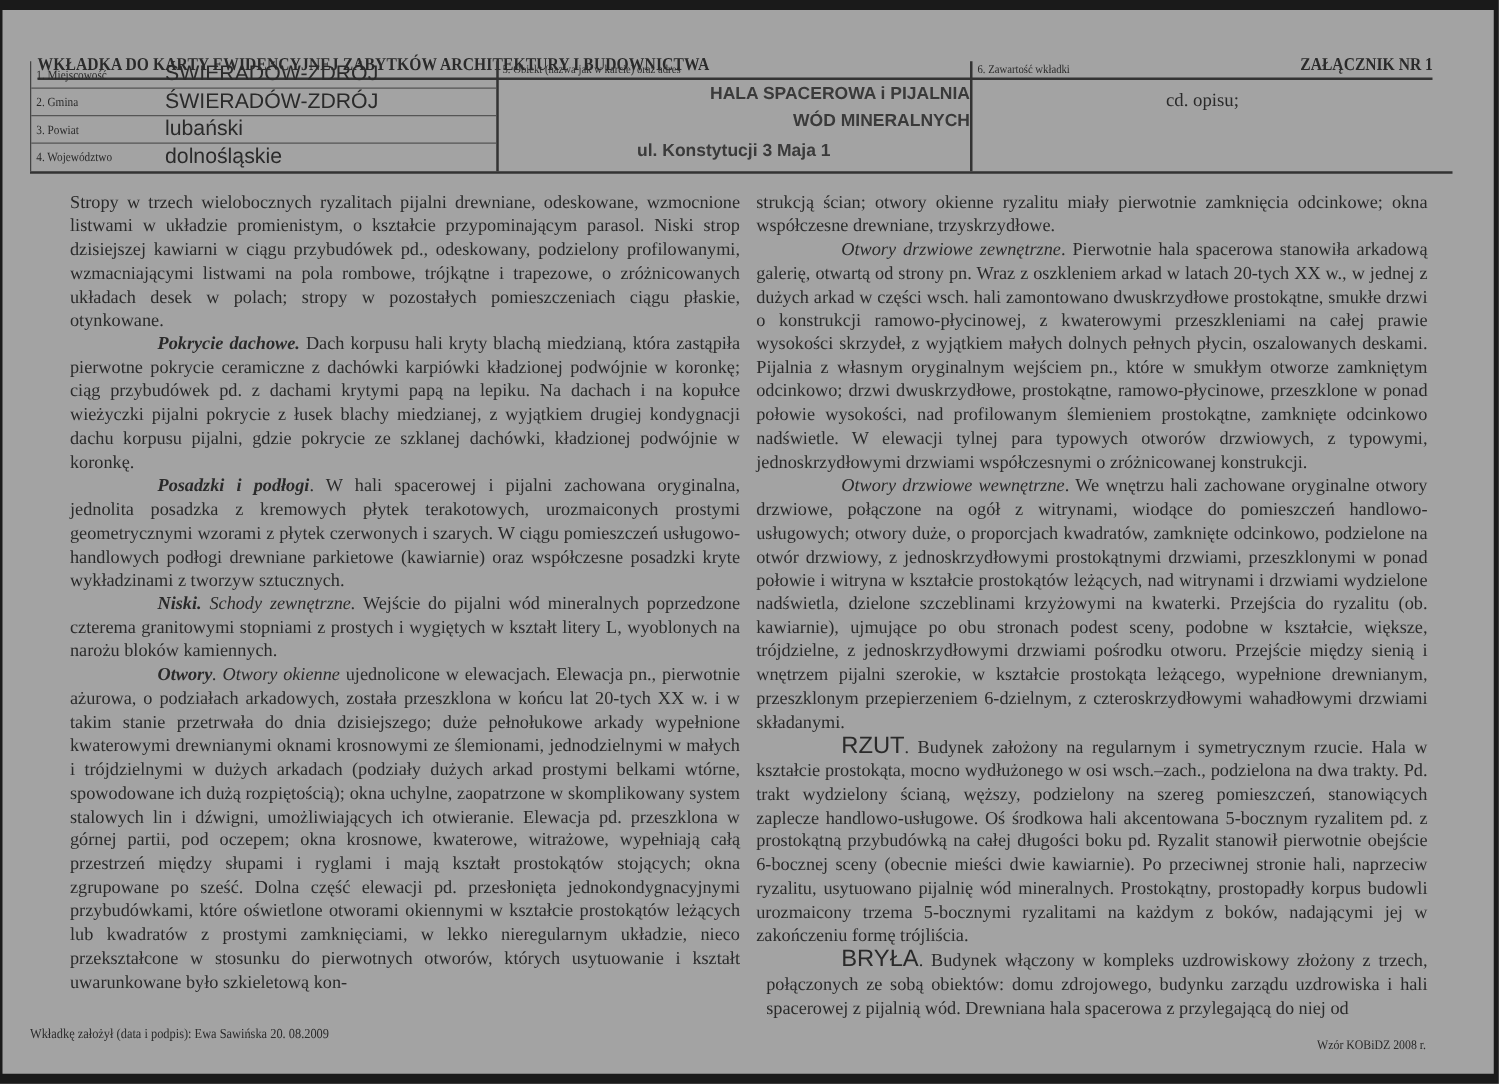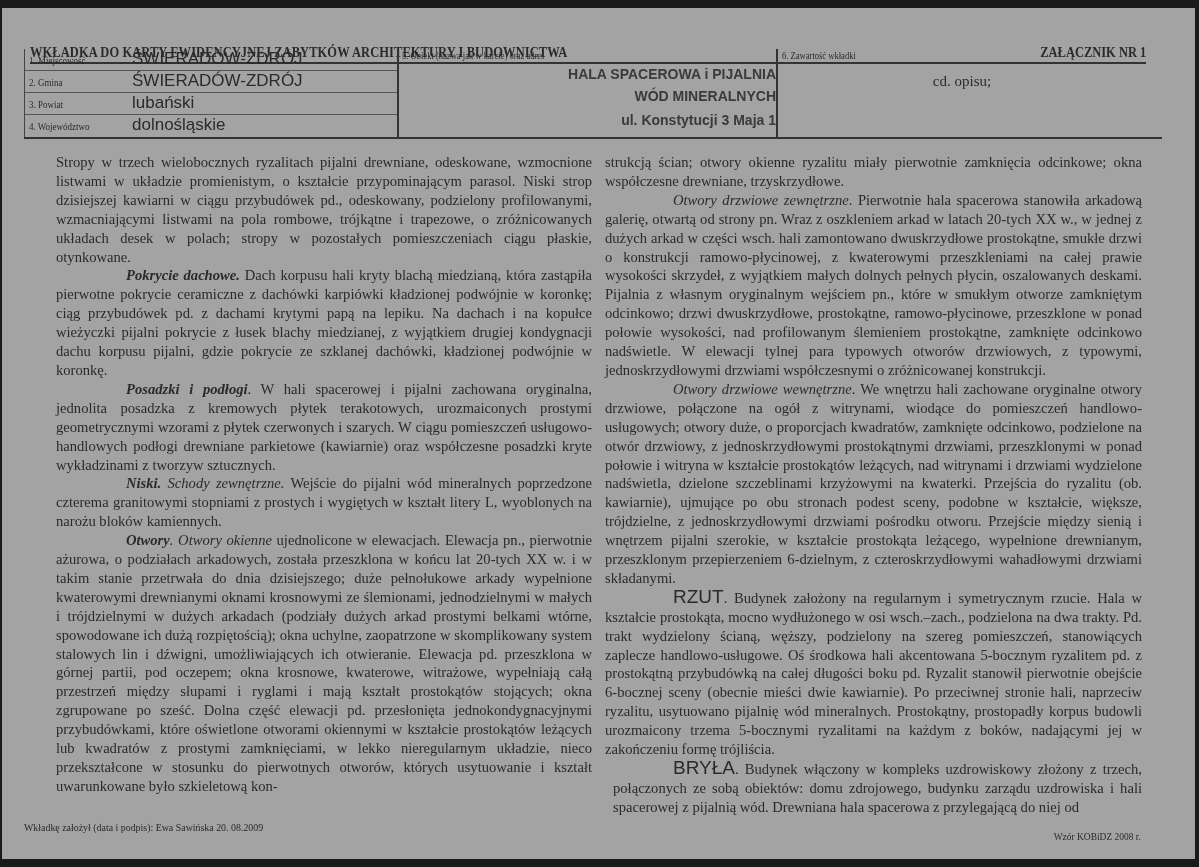--- a/index.html
+++ b/index.html
@@ -63,21 +63,21 @@
       white-space: nowrap;
     }
     .obj-name {
       position: absolute; left: 0; width: 100%; text-align: right;
       font-family: "Liberation Sans", "DejaVu Sans", sans-serif;
       font-weight: bold; font-size: 14px; color: #3a3a3a;
     }
     .obj-name.l1 { top: 17px; }
     .obj-name.l2 { top: 39px; }
     .obj-addr {
-      position: absolute; left: 0; width: 100%; top: 63px; text-align: right;
+      position: absolute; left: 0; width: 100%; top: 63px; text-align: center;
       font-family: "Liberation Sans", "DejaVu Sans", sans-serif;
       font-weight: bold; font-size: 14px; color: #3a3a3a;
     }
     .content-box {
       position: absolute; left: 754px; top: 0; width: 368px; height: 88px;
     }
     .content-value {
       position: absolute; left: 0; width: 100%; top: 24px; text-align: center;
       font-size: 15px;
     }

